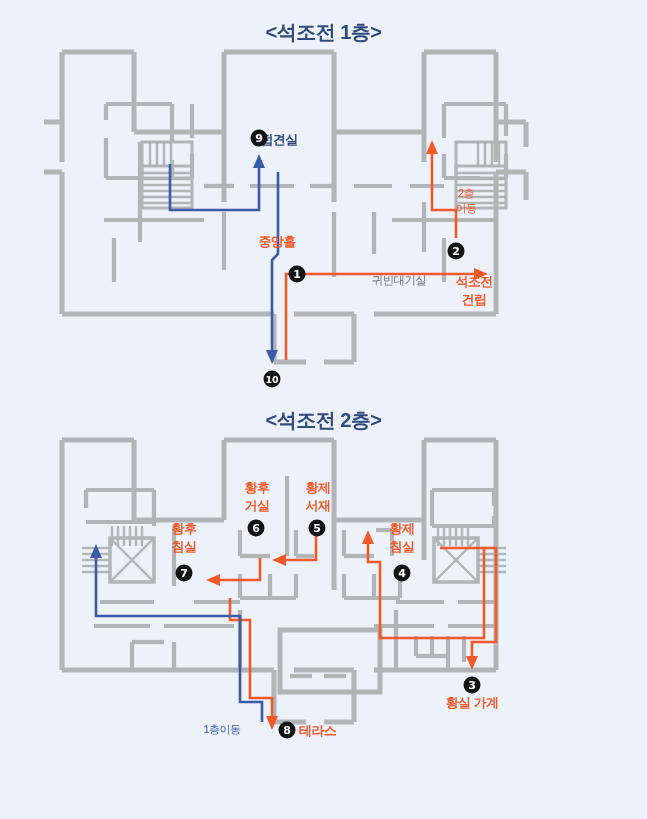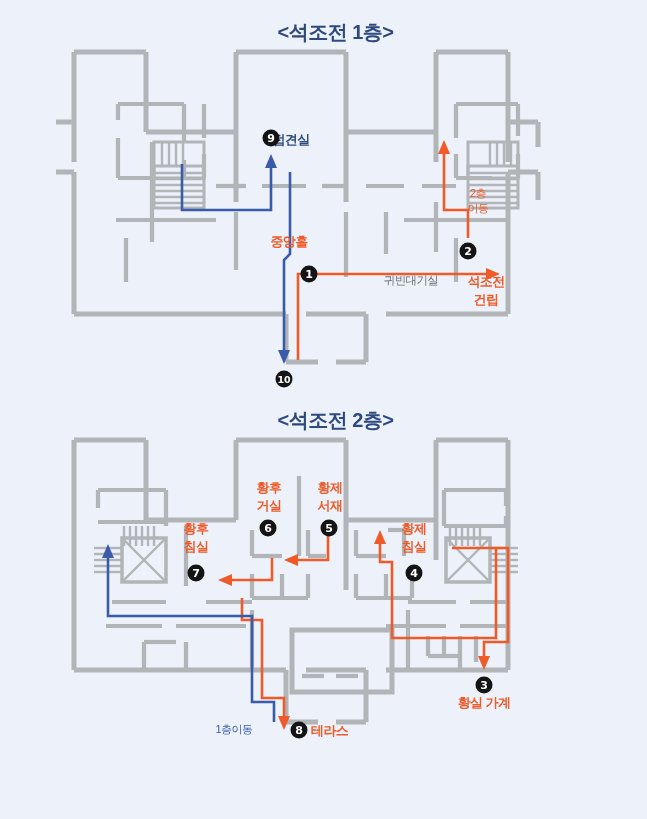--- a/index.html
+++ b/index.html
@@ -14,21 +14,20 @@
     overflow: hidden;
     font-family: "Liberation Sans", "DejaVu Sans", sans-serif;
     background: #ecf1fa;
     position: relative;
   }
   .page {
     width: 585px;
     height: 819px;
     position: relative;
     background: #ecf1fa;
-    padding-left: 12px;
   }
   .floor-block {
     position: relative;
     width: 647px;
   }
   .floor-title {
     text-align: center;
     color: #2e4a7d;
     font-size: 20px;
     font-weight: bold;

